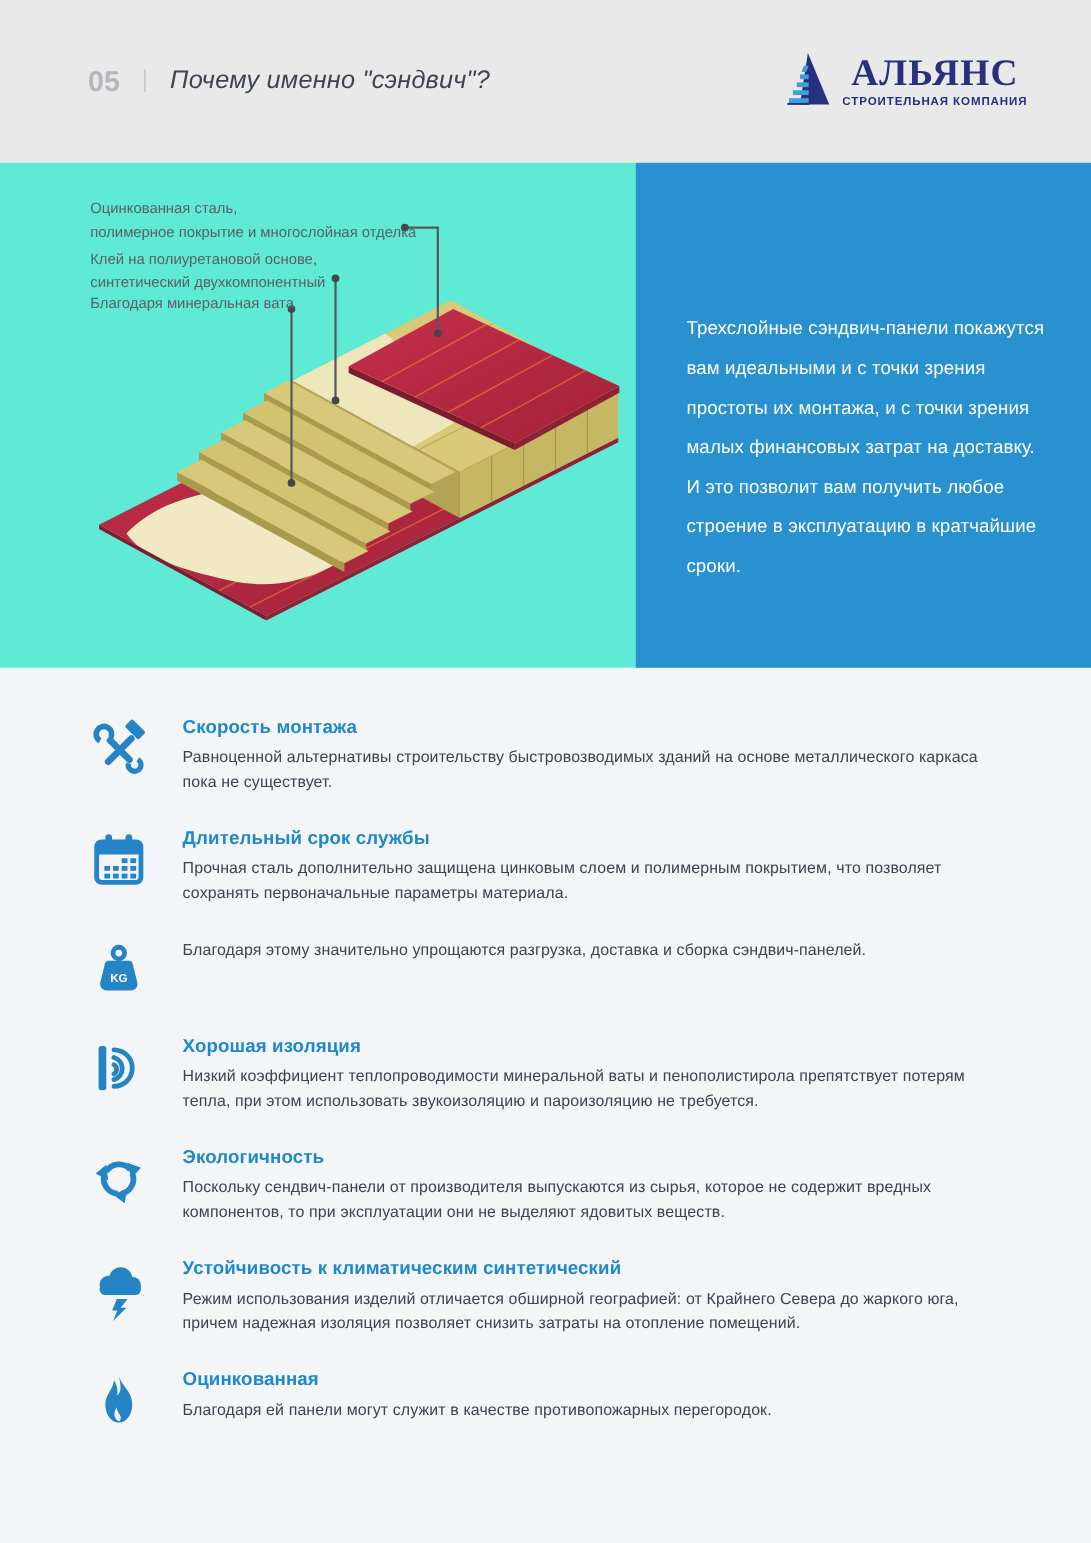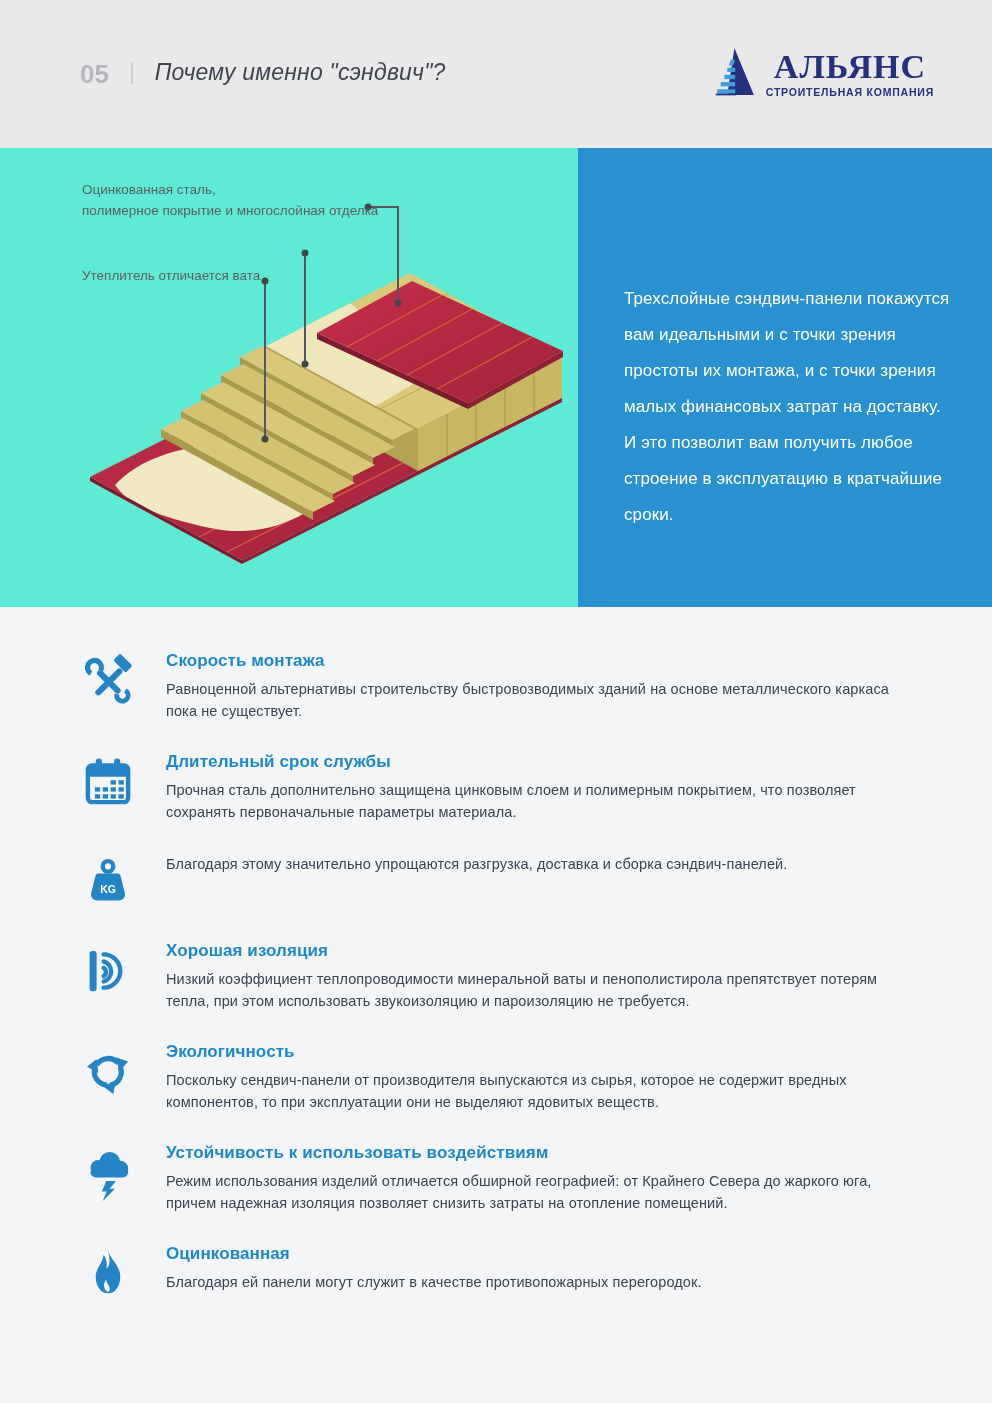--- a/index.html
+++ b/index.html
@@ -171,22 +171,26 @@
             <circle cx="245" cy="199" r="3.5"></circle>
           <circle cx="205" cy="116" r="3.5"></circle>
             <circle cx="205" cy="274" r="3.5"></circle>
         </g>
       </svg>
 
       <div class="dlabel dlabel-1">
         <span>Оцинкованная сталь,</span><br>
         <span>полимерное покрытие и многослойная отделка</span>
       </div>
+      <div class="dlabel dlabel-2">
+        <span>Клей на полиуретановой основе,</span><br>
+        <span>синтетический двухкомпонентный</span>
+      </div>
       <div class="dlabel dlabel-3">
-        <span>Утеплитель отличается вата</span>
+        <span>Благодаря минеральная вата</span>
       </div>
     </div>
 
     <div class="intro-panel">
       <p>Трехслойные сэндвич-панели покажутся вам идеальными и с точки зрения простоты их монтажа, и с точки зрения малых финансовых затрат на доставку. И это позволит вам получить любое строение в эксплуатацию в кратчайшие сроки.</p>
     </div>
   </div>
 
   <div class="features">
 
@@ -292,21 +296,21 @@
           <g fill="#2484c6">
             <circle cx="21" cy="26" r="9"></circle>
             <circle cx="34" cy="20" r="12"></circle>
             <circle cx="46" cy="27" r="9"></circle>
             <rect x="12" y="25" width="43" height="12" rx="6"></rect>
             <path d="M30 41 H41 L34 50 H40 L26 64 L30.5 53 H25 Z"></path>
           </g>
         </svg>
       </div>
       <div class="feature-body">
-        <div class="feature-title">Устойчивость к использовать воздействиям</div>
+        <div class="feature-title">Устойчивость к климатическим синтетический</div>
         <div class="feature-text">Режим использования изделий отличается обширной географией: от Крайнего Севера до жаркого юга, причем надежная изоляция позволяет снизить затраты на отопление помещений.</div>
       </div>
     </div>
 
     <div class="feature">
       <div class="feature-icon">
         <svg viewBox="0 0 64 64">
           <path fill="#2484c6" d="M32 5 C34 15 46 21 46 35 C46 46 40 54 32 54 C24 54 18 46 18 35 C18 25 26 20 27 10 C30 15 31.5 20 30 26 C36 22 33.5 13 32 5 Z"></path>
           <path fill="#f3f5f7" d="M31 52 C27 49 26 43 30 38 C29.5 43 35 46 34 50 C33.5 52.5 32 52.8 31 52 Z"></path>
         </svg>

